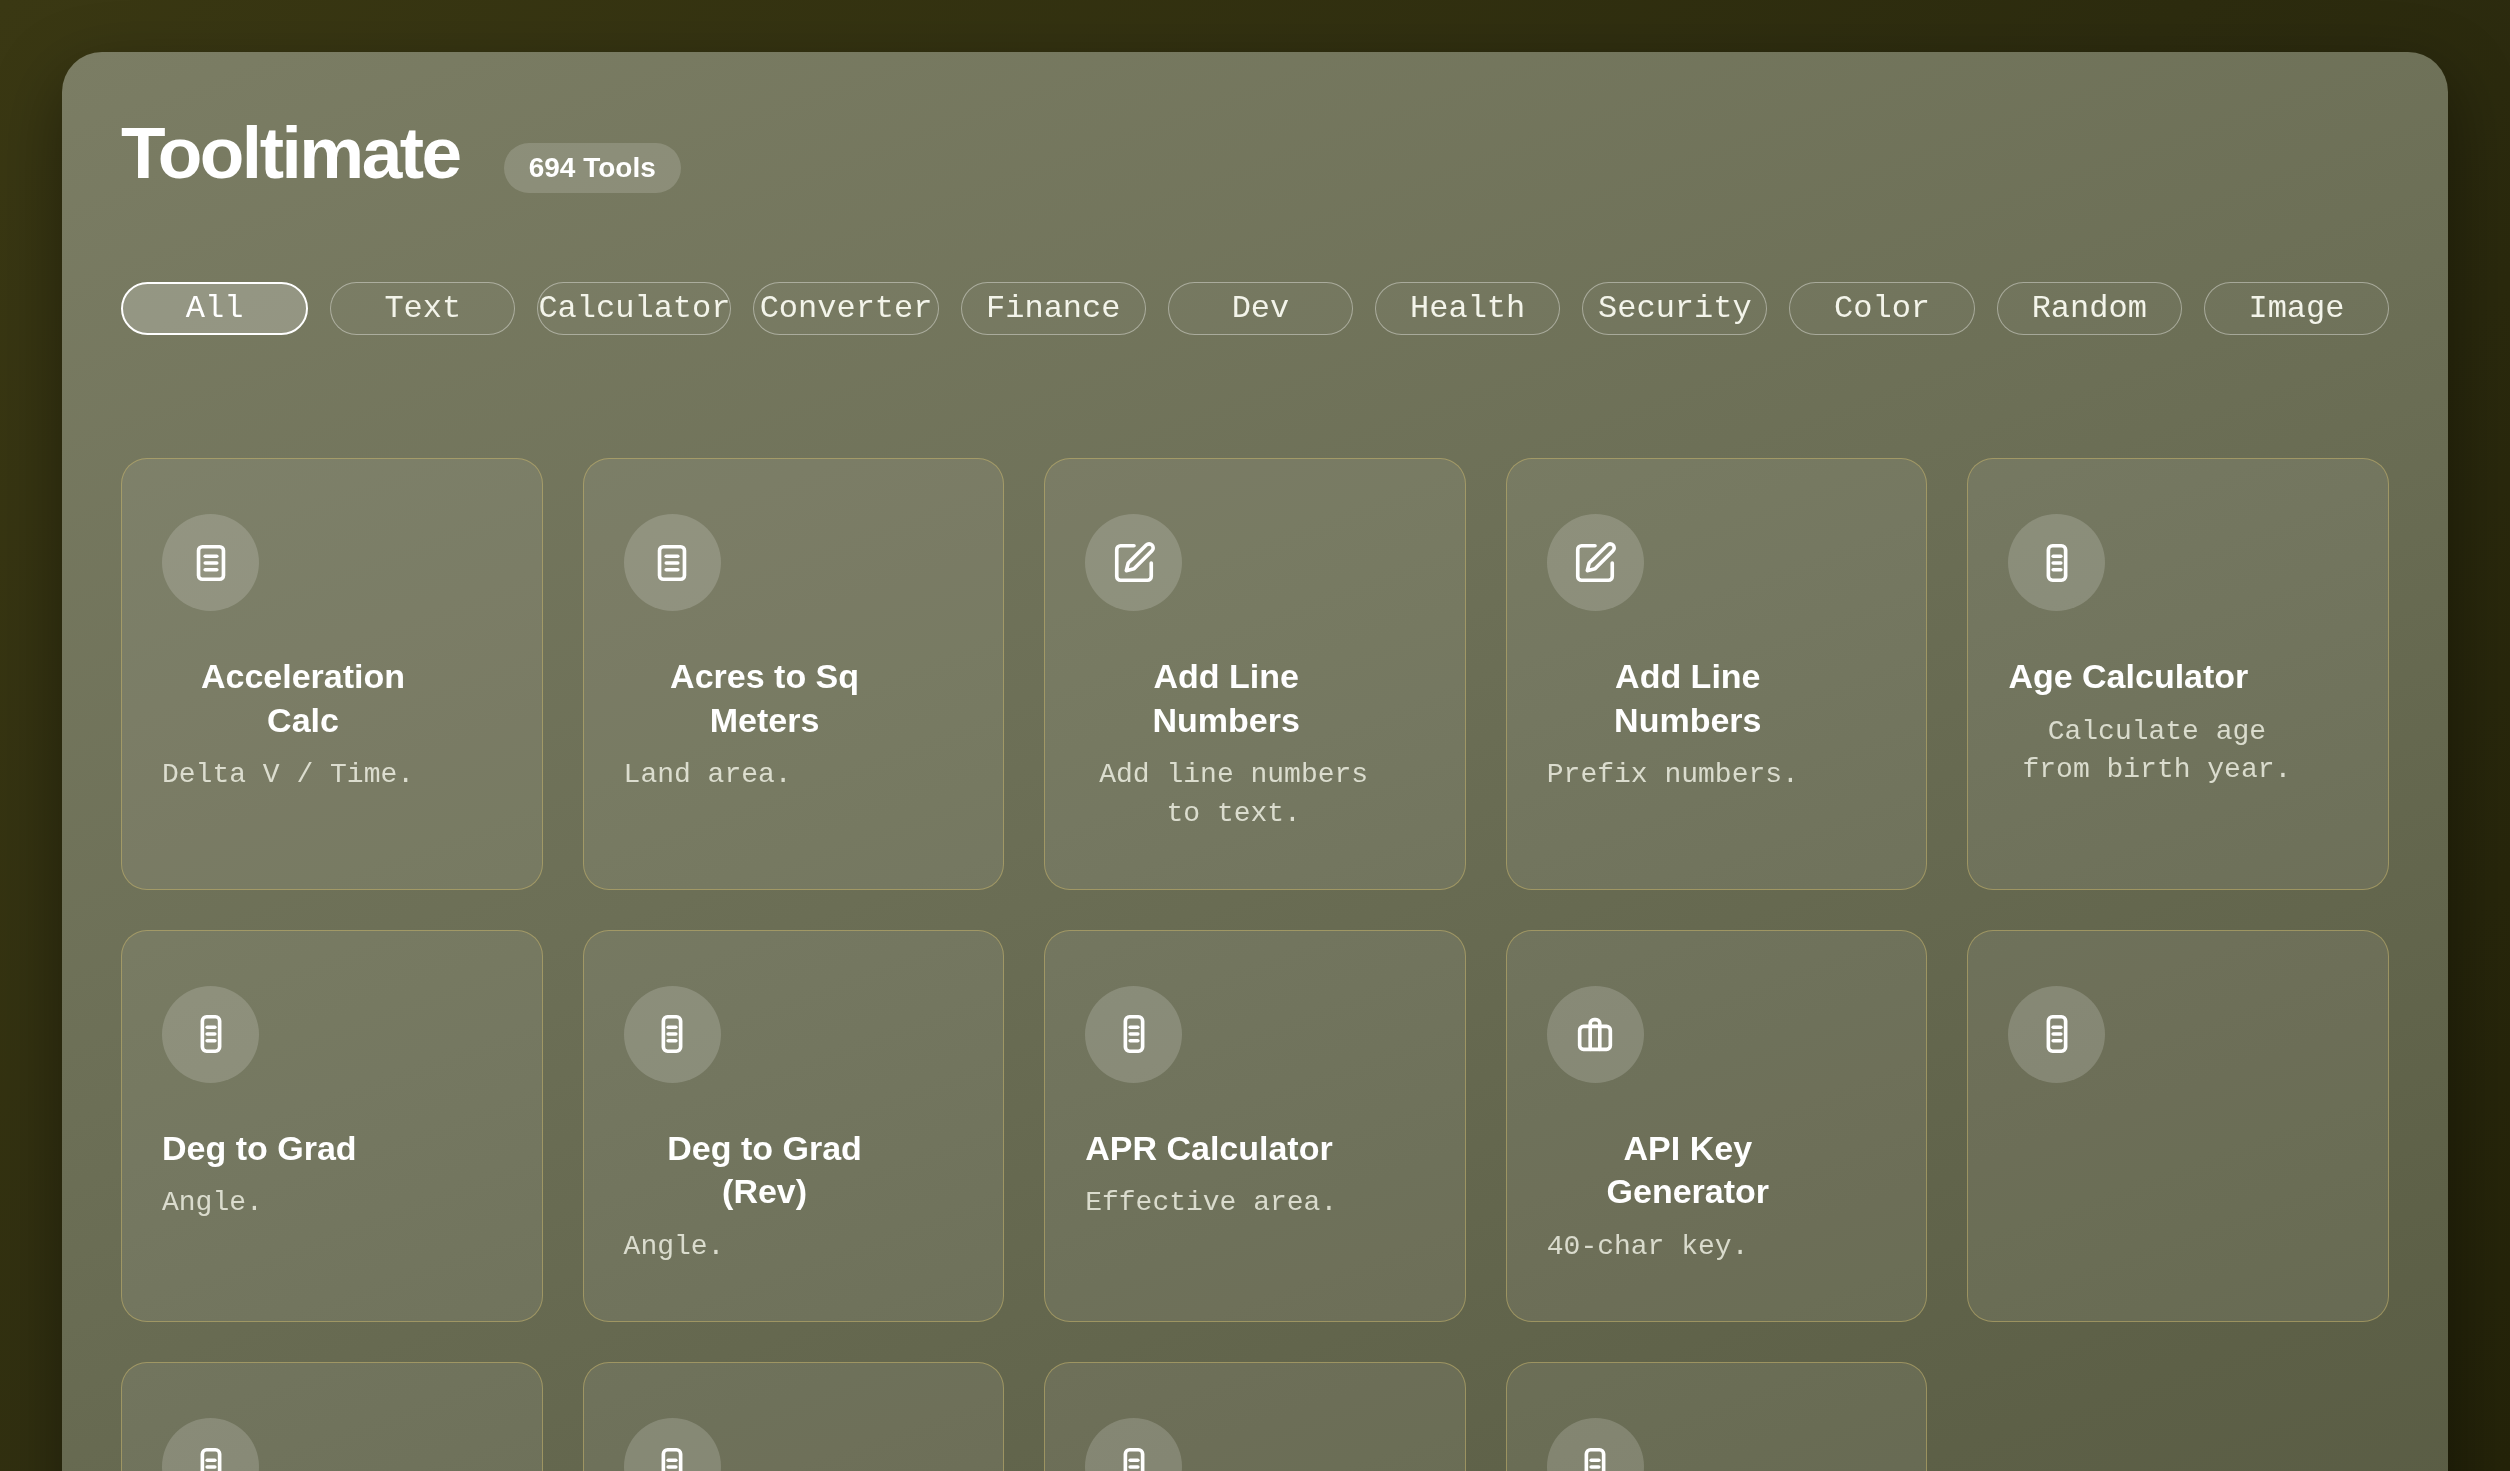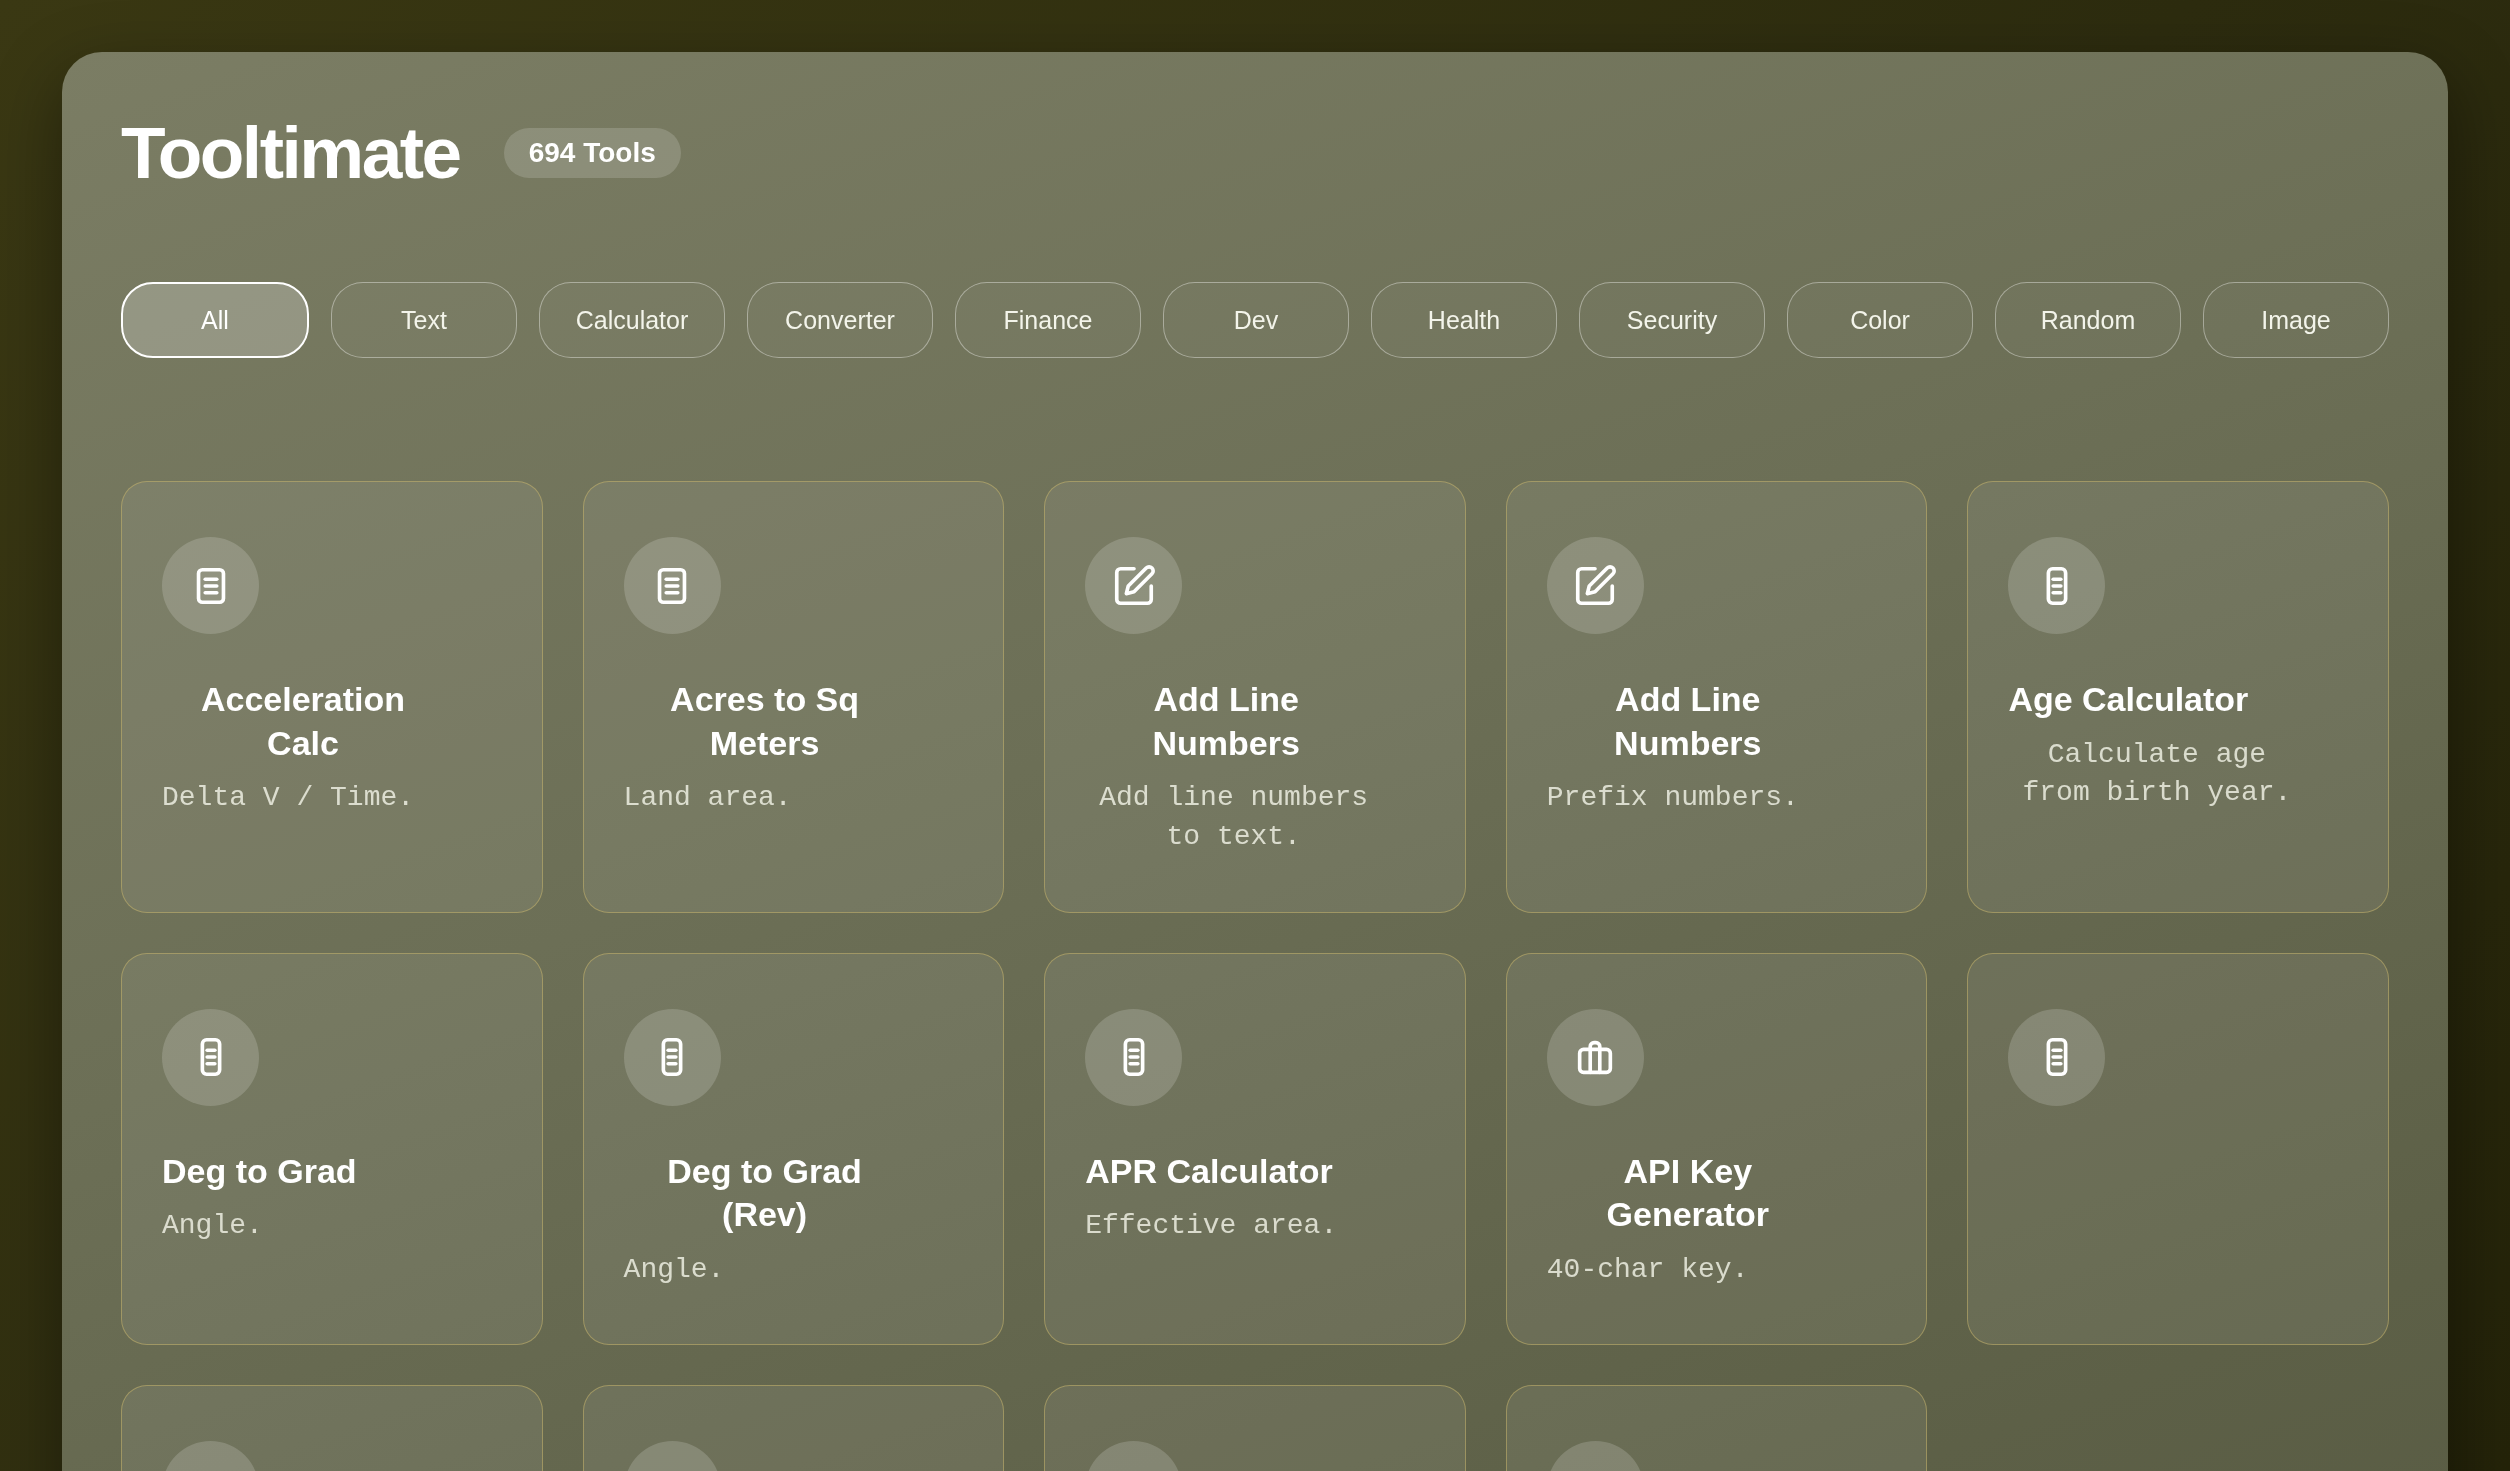--- a/index.html
+++ b/index.html
@@ -24,21 +24,21 @@
     height: 1802px;
     box-sizing: border-box;
     border-radius: 40px;
     padding: 61px 59px;
     background: linear-gradient(160deg, #7b7d64 0%, #6c6f56 40%, #5d6047 78%, #565942 100%);
     box-shadow: 0 24px 69px rgba(0,0,0,.4);
   }
   
   .header {
     display: flex;
-    align-items: center;
+    align-items: flex-end;
   }
   .app-title {
     margin: 0;
     font-size: 73px;
     font-weight: 800;
     letter-spacing: -2.5px;
     color: #ffffff;
     line-height: 1.1;
   }
   .badge {
@@ -66,27 +66,27 @@
   }
   .search::placeholder { color: rgba(245,246,238,.78); }
   
   .tabs {
     display: flex;
     gap: 22px;
     margin-top: 89px;
   }
   .tab {
     flex: 1;
-    height: 76px;
+    height: 53px;
     border-radius: 32px;
     border: 1.5px solid rgba(255,255,255,.38);
     background: rgba(255,255,255,.03);
     color: #f3f4ea;
-    font-size: 25px;
-    font-family: Liberation Sans, sans-serif;
+    font-size: 32px;
+    font-family: Liberation Mono, monospace;
     cursor: pointer;
     padding: 0;
   }
   .tab.active {
     background: rgba(255,255,255,.22);
     border: 2.5px solid #ffffff;
     color: #ffffff;
   }
   
   .grid {

